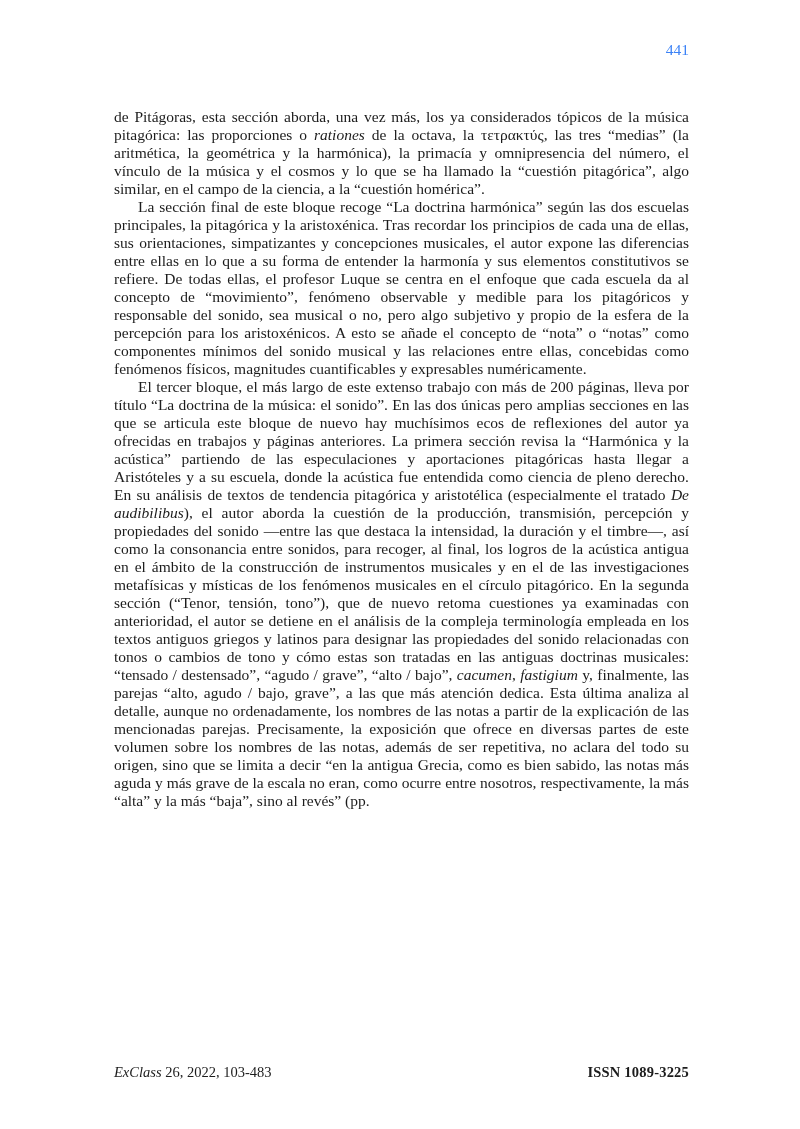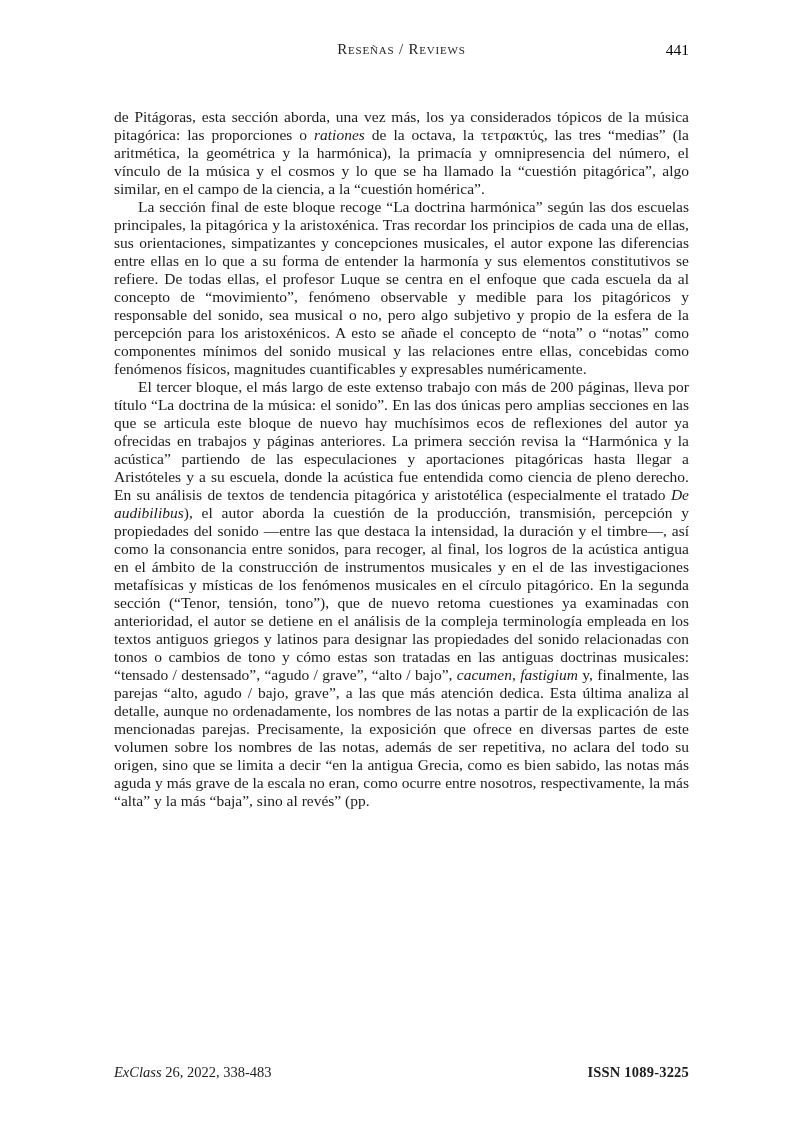--- a/index.html
+++ b/index.html
@@ -27,21 +27,21 @@
     font-variant: small-caps;
     letter-spacing: 0.8px;
     font-size: 15px;
     color: #222;
   }
   .page-number {
     position: absolute;
     right: 0;
     top: 0;
     font-size: 15.5px;
-    color: #000000;
+    color: #3b82f6;
   }
   .body-text {
     position: absolute;
     top: 108px;
     left: 114px;
     width: 575px;
     font-size: 15.5px;
     line-height: 18px;
     text-align: justify;
   }
@@ -57,26 +57,25 @@
     justify-content: space-between;
     align-items: baseline;
     font-size: 14.5px;
   }
   .issn { font-weight: bold; letter-spacing: 0.2px; }
 </style>
 </head>
 <body>
 
 <header class="page-header">
-  <span class="running-title">Reseñas / Reviews</span>
   <span class="page-number">441</span>
 </header>
 
 <main class="body-text">
     <p><span>de Pitágoras, esta sección aborda, una vez más, los ya considerados tópicos de la música pitagórica: las proporciones o </span><span class="it">rationes</span><span> de la octava, la τετρακτύς, las tres “medias” (la aritmética, la geométrica y la harmónica), la primacía y omnipresencia del número, el vínculo de la música y el cosmos y lo que se ha llamado la “cuestión pitagórica”, algo similar, en el campo de la ciencia, a la “cuestión homérica”.</span></p>
     <p class="indent"><span>La sección final de este bloque recoge “La doctrina harmónica” según las dos escuelas principales, la pitagórica y la aristoxénica. Tras recordar los principios de cada una de ellas, sus orientaciones, simpatizantes y concepciones musicales, el autor expone las diferencias entre ellas en lo que a su forma de entender la harmonía y sus elementos constitutivos se refiere. De todas ellas, el profesor Luque se centra en el enfoque que cada escuela da al concepto de “movimiento”, fenómeno observable y medible para los pitagóricos y responsable del sonido, sea musical o no, pero algo subjetivo y propio de la esfera de la percepción para los aristoxénicos. A esto se añade el concepto de “nota” o “notas” como componentes mínimos del sonido musical y las relaciones entre ellas, concebidas como fenómenos físicos, magnitudes cuantificables y expresables numéricamente.</span></p>
     <p class="indent"><span>El tercer bloque, el más largo de este extenso trabajo con más de 200 páginas, lleva por título “La doctrina de la música: el sonido”. En las dos únicas pero amplias secciones en las que se articula este bloque de nuevo hay muchísimos ecos de reflexiones del autor ya ofrecidas en trabajos y páginas anteriores. La primera sección revisa la “Harmónica y la acústica” partiendo de las especulaciones y aportaciones pitagóricas hasta llegar a Aristóteles y a su escuela, donde la acústica fue entendida como ciencia de pleno derecho. En su análisis de textos de tendencia pitagórica y aristotélica (especialmente el tratado </span><span class="it">De audibilibus</span><span>), el autor aborda la cuestión de la producción, transmisión, percepción y propiedades del sonido —entre las que destaca la intensidad, la duración y el timbre—, así como la consonancia entre sonidos, para recoger, al final, los logros de la acústica antigua en el ámbito de la construcción de instrumentos musicales y en el de las investigaciones metafísicas y místicas de los fenómenos musicales en el círculo pitagórico. En la segunda sección (“Tenor, tensión, tono”), que de nuevo retoma cuestiones ya examinadas con anterioridad, el autor se detiene en el análisis de la compleja terminología empleada en los textos antiguos griegos y latinos para designar las propiedades del sonido relacionadas con tonos o cambios de tono y cómo estas son tratadas en las antiguas doctrinas musicales: “tensado / destensado”, “agudo / grave”, “alto / bajo”, </span><span class="it">cacumen</span><span>, </span><span class="it">fastigium</span><span> y, finalmente, las parejas “alto, agudo / bajo, grave”, a las que más atención dedica. Esta última analiza al detalle, aunque no ordenadamente, los nombres de las notas a partir de la explicación de las mencionadas parejas. Precisamente, la exposición que ofrece en diversas partes de este volumen sobre los nombres de las notas, además de ser repetitiva, no aclara del todo su origen, sino que se limita a decir “en la antigua Grecia, como es bien sabido, las notas más aguda y más grave de la escala no eran, como ocurre entre nosotros, respectivamente, la más “alta” y la más “baja”, sino al revés” (pp.</span></p>
   </main>
 
 <footer class="page-footer">
-  <span class="journal-citation"><span class="it">ExClass</span><span> 26, 2022, 338-483</span></span>
+  <span class="journal-citation"><span class="it">ExClass</span><span> 26, 2022, 103-483</span></span>
   <span class="issn">ISSN 1089-3225</span>
 </footer>
 
 </body></html>

